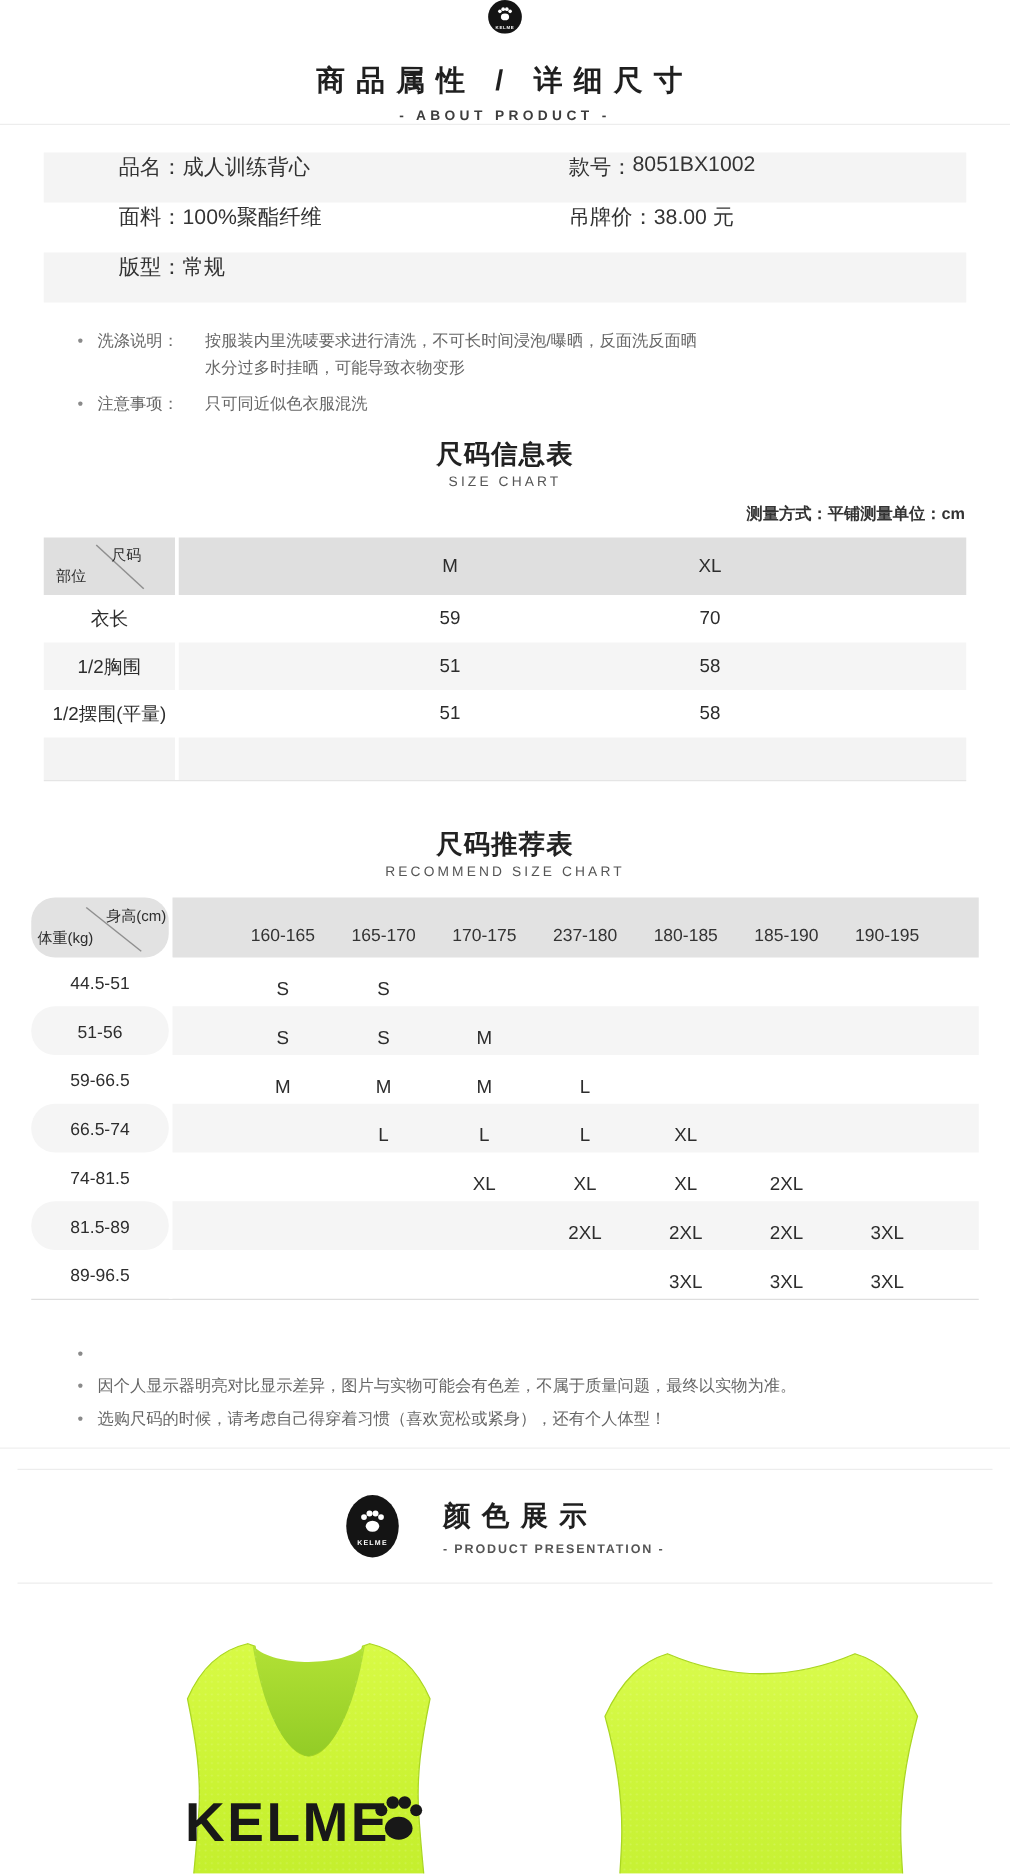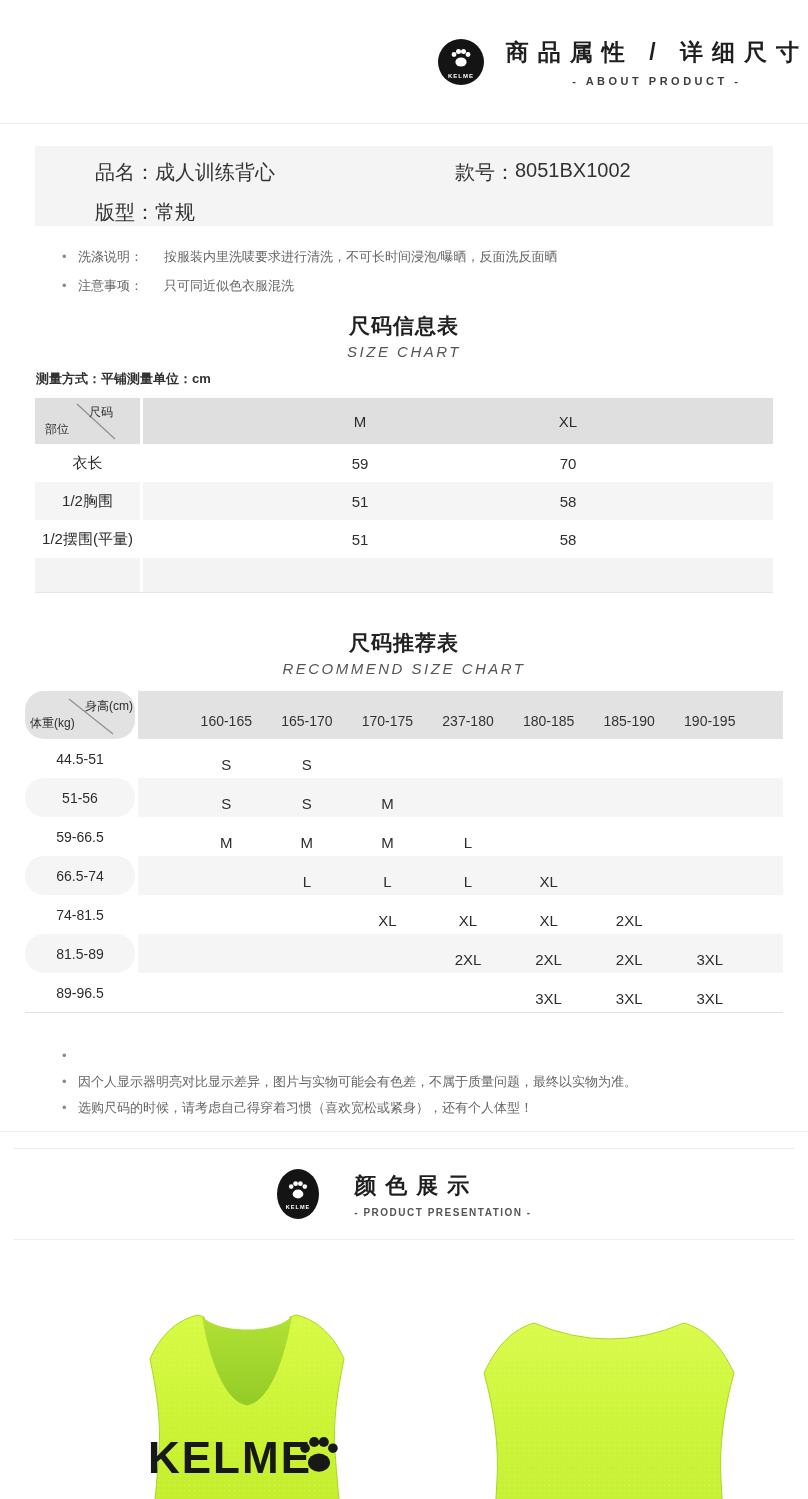--- a/index.html
+++ b/index.html
@@ -1,49 +1,49 @@
 <!DOCTYPE html>
 <html><head>
 <meta charset="utf-8">
 <style>
   html,body{margin:0;padding:0;background:#fff;}
   .page{position:relative;width:808px;height:1499px;background:#fff;overflow:hidden;
         font-family:"Liberation Sans","DejaVu Sans",sans-serif;color:#333;}
 
   
-  .sec-header{height:124px;display:flex;align-items:center;justify-content:flex-end;gap:22px;
-              border-bottom:1px solid #ededed;box-sizing:border-box;}
+  .sec-header{height:100px;display:flex;align-items:center;justify-content:space-between;gap:22px;
+              border-bottom:1px solid #ededed;box-sizing:border-box;flex-direction:column;}
   .h-title{font-size:23px;font-weight:700;letter-spacing:9px;color:#1f1f1f;white-space:nowrap;}
   .h-sub{margin-top:7px;text-align:center;font-size:11px;letter-spacing:3.5px;color:#3d3d3d;font-weight:600;}
 
   
   .attrs{margin:22px 35px 0;}
-  .attr-row{display:flex;height:40px;align-items:flex-end;font-size:20px;color:#333;}
+  .attr-row{display:flex;height:40px;align-items:flex-start;font-size:17px;color:#333;}
   .attr-row.alt{background:#f4f4f4;}
   .attr-cell{display:flex;box-sizing:border-box;}
   .attr-cell.left{width:420px;padding-left:60px;}
   .attr-cell.right{flex:1;}
   .a-label{color:#333;}
   .a-value{color:#333;}
 
   
   .care{margin:20px 0 0 62px;font-size:13px;color:#666;}
   .note{display:flex;margin-bottom:8px;line-height:21px;}
   .bullet{width:16px;color:#8a8a8a;flex:0 0 16px;}
   .bullet::before{content:"•";}
   .note-label{flex:0 0 86px;}
   .note-lines div{white-space:nowrap;}
 
   .footnotes{margin:30px 0 0 62px;font-size:13px;color:#666;}
   .fnote{display:flex;line-height:26px;}
 
   
   .sc-title{margin-top:16px;text-align:center;font-size:21px;font-weight:700;color:#222;letter-spacing:1px;}
-  .sc-sub{text-align:center;font-size:15px;letter-spacing:2.5px;color:#555;margin-top:3px;font-style:italic;}
-  .sc-meta{display:flex;justify-content:flex-start;margin:10px 36px 0;font-size:13px;font-weight:600;color:#333;}
+  .sc-sub{text-align:center;font-size:11px;letter-spacing:2.5px;color:#555;margin-top:3px;}
+  .sc-meta{display:flex;justify-content:flex-end;margin:10px 36px 0;font-size:13px;font-weight:600;color:#333;}
   .stable{margin:10px 35px 0;border-bottom:1px solid #e5e5e5;}
   .srow{display:flex;height:38px;}
   .srow.shead{height:46px;}
   .shead .slabel,.shead .sdata{background:#dfdfdf;}
   .srow.alt .slabel,.srow.alt .sdata{background:#f5f5f5;}
   .sempty{height:34px;}
   .sempty .slabel,.sempty .sdata{background:#f3f3f3;}
   .slabel{width:105px;display:flex;align-items:center;justify-content:center;
           font-size:15px;color:#2d2d2d;position:relative;flex:0 0 105px;}
   .sgap{width:3px;flex:0 0 3px;background:#fff;}
@@ -108,34 +108,45 @@
     <div class="attr-row alt">
       <div class="attr-cell left">
         <span class="a-label">品名：</span>
         <span class="a-value">成人训练背心</span>
       </div>
       <div class="attr-cell right">
         <span class="a-label">款号：</span>
         <span class="a-value">8051BX1002</span>
       </div>
     </div>
+    <div class="attr-row">
+      <div class="attr-cell left">
+        <span class="a-label">面料：</span>
+        <span class="a-value">100%聚酯纤维</span>
+      </div>
+      <div class="attr-cell right">
+        <span class="a-label">吊牌价：</span>
+        <span class="a-value">38.00 元</span>
+      </div>
+    </div>
     <div class="attr-row alt">
       <div class="attr-cell left">
         <span class="a-label">版型：</span>
         <span class="a-value">常规</span>
       </div>
     </div>
   </section>
 
   <section class="care">
     <div class="note">
       <span class="bullet"></span>
       <span class="note-label">洗涤说明：</span>
       <div class="note-lines">
         <div>按服装内里洗唛要求进行清洗，不可长时间浸泡/曝晒，反面洗反面晒</div>
+        <div>水分过多时挂晒，可能导致衣物变形</div>
       </div>
     </div>
     <div class="note">
       <span class="bullet"></span>
       <span class="note-label">注意事项：</span>
       <div class="note-lines">
         <div>只可同近似色衣服混洗</div>
       </div>
     </div>
   </section>

